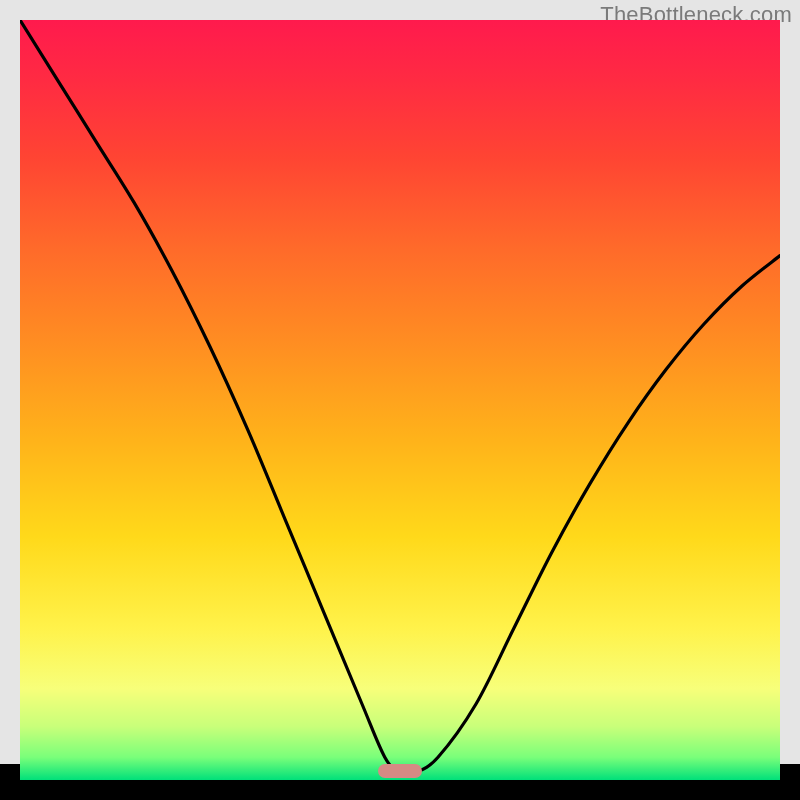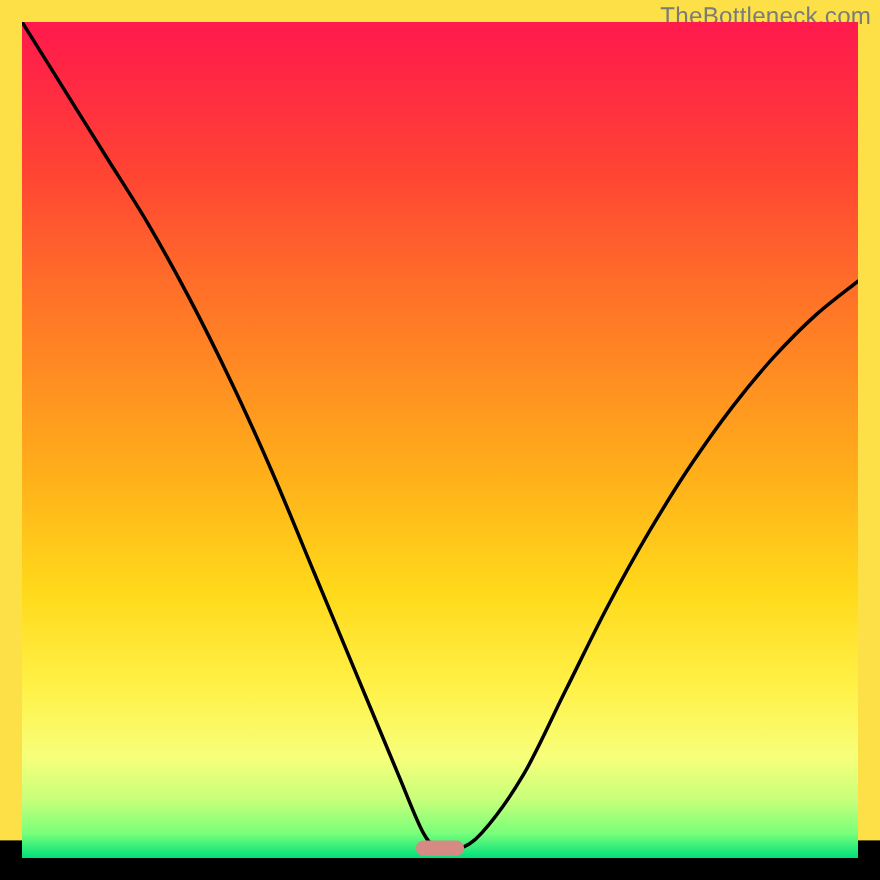--- a/index.html
+++ b/index.html
@@ -8,21 +8,21 @@
     width: 800px;
     height: 800px;
     background: #000;
     font-family: Arial, Helvetica, sans-serif;
     overflow: hidden;
   }
   .frame {
     position: relative;
     width: 800px;
     height: 764px;
-    background: #fde047;
+    background: #e5e5e5;
   }
   .plot-area {
     position: absolute;
     left: 20px;
     top: 20px;
     width: 760px;
     height: 760px;
     background: linear-gradient(to bottom,
       #ff1a4d 0%,
       #ff2b42 8%,

